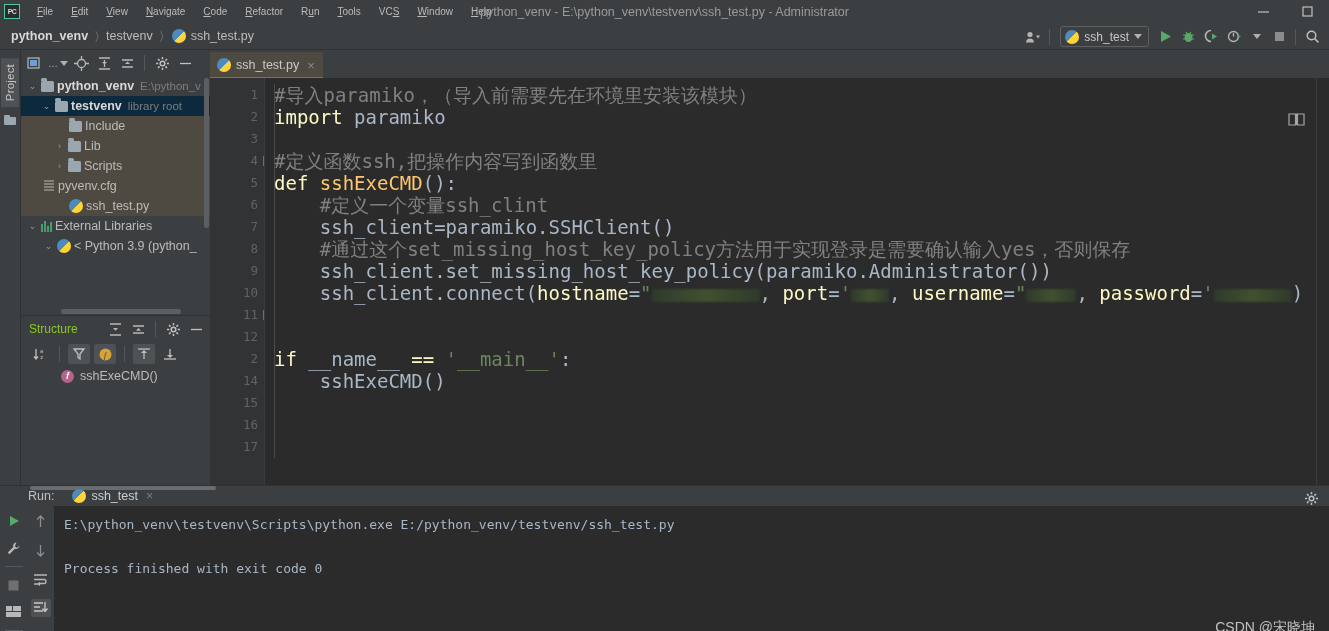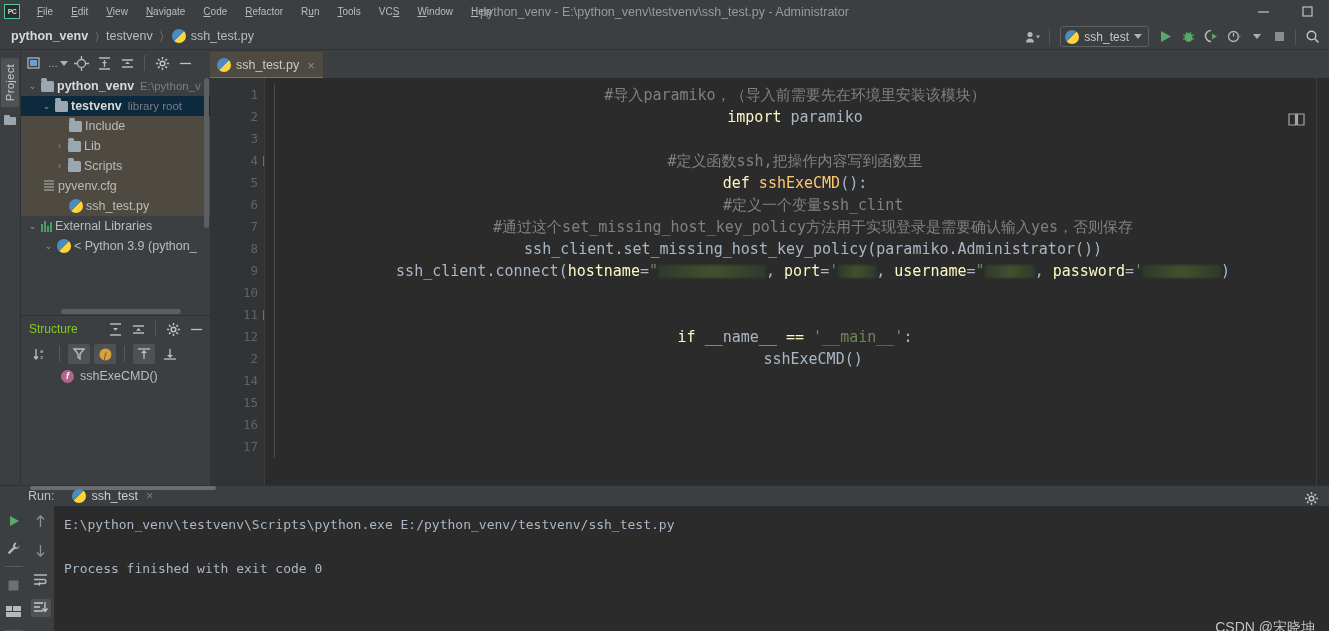--- a/index.html
+++ b/index.html
@@ -159,22 +159,22 @@
   }
   .gl .fold {
     position:absolute; right:-9px; top:6px; width:10px;height:10px;
     color:#8a8a8a; font-size:9px; line-height:9px; text-align:center;
   }
   .gl .runmark { position:absolute; right:-14px; top:5px; width:0;height:0;
     border-top:5px solid transparent;border-bottom:5px solid transparent;border-left:8px solid #5a9e5a; }
 
   .code {
     flex: 1; background: #2b2b2b; padding-top: 6px; padding-left: 10px;
-    font-family: "DejaVu Sans Mono", monospace; font-size: 15px;
-    position: relative; overflow: hidden; text-align: center;
+    font-family: "DejaVu Sans Mono", monospace; font-size: 19px;
+    position: relative; overflow: hidden;
   }
   .cl { height: 22px; line-height: 22px; white-space: pre; }
   .cm  { color: #808080; }
   .kw  { color: #fef9c3; }
   .id  { color: #a9b7c6; }
   .fn  { color: #ffc66d; }
   .str { color: #6a8759; }
   .pm  { color: #a9b7c6; }
   .blur {
     display:inline-block; vertical-align:-2px; height:13px; border-radius:1px;
@@ -553,20 +553,21 @@
             <div class="gl">17</div>
           </div>
         <div class="code" id="code">
           <div class="gutter-line"></div>
         <div class="cl"><span class="cm">#导入paramiko，（导入前需要先在环境里安装该模块）</span></div>
             <div class="cl"><span class="kw">import</span><span class="id"> paramiko</span></div>
             <div class="cl">&nbsp;</div>
             <div class="cl"><span class="cm">#定义函数ssh,把操作内容写到函数里</span></div>
             <div class="cl"><span class="kw">def</span><span class="fn"> sshExeCMD</span><span class="pm">():</span></div>
             <div class="cl"><span class="cm">    #定义一个变量ssh_clint</span></div>
+            <div class="cl"><span class="id">    ssh_client=paramiko.SSHClient()</span></div>
             <div class="cl"><span class="cm">    #通过这个set_missing_host_key_policy方法用于实现登录是需要确认输入yes，否则保存</span></div>
             <div class="cl"><span class="id">    ssh_client.set_missing_host_key_policy(paramiko.Administrator())</span></div>
             <div class="cl"><span class="id">    ssh_client.connect(</span><span class="kw">hostname</span><span class="pm">=</span><span class="str">"</span><span class="blur" style="width: 108px;"></span><span class="pm">, </span><span class="kw">port</span><span class="pm">=</span><span class="str">'</span><span class="blur" style="width: 38px;"></span><span class="pm">, </span><span class="kw">username</span><span class="pm">=</span><span class="str">"</span><span class="blur" style="width: 50px;"></span><span class="pm">, </span><span class="kw">password</span><span class="pm">=</span><span class="str">'</span><span class="blur" style="width: 78px;"></span><span class="pm">)</span></div>
             <div class="cl">&nbsp;</div>
             <div class="cl">&nbsp;</div>
             <div class="cl"><span class="kw">if</span><span class="id"> __name__ </span><span class="kw">==</span><span class="str"> '__main__'</span><span class="pm">:</span></div>
             <div class="cl"><span class="id">    sshExeCMD()</span></div>
             <div class="cl">&nbsp;</div>
             <div class="indent-guide" style="left: 10px; top: 6px; height: 374px;"></div>
           </div>

